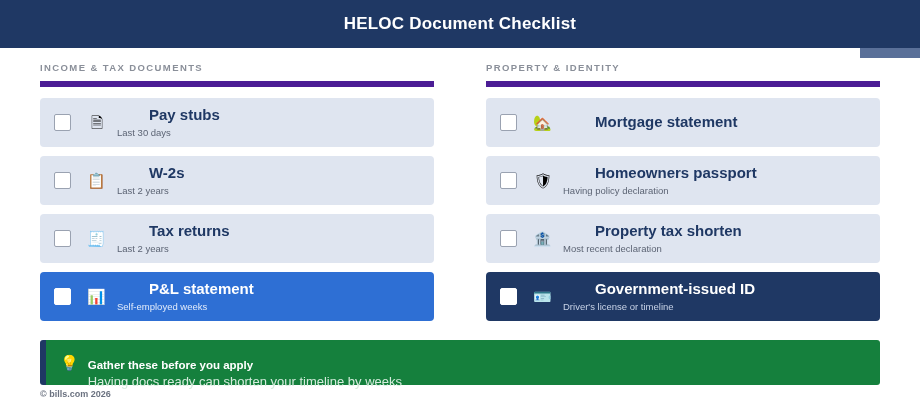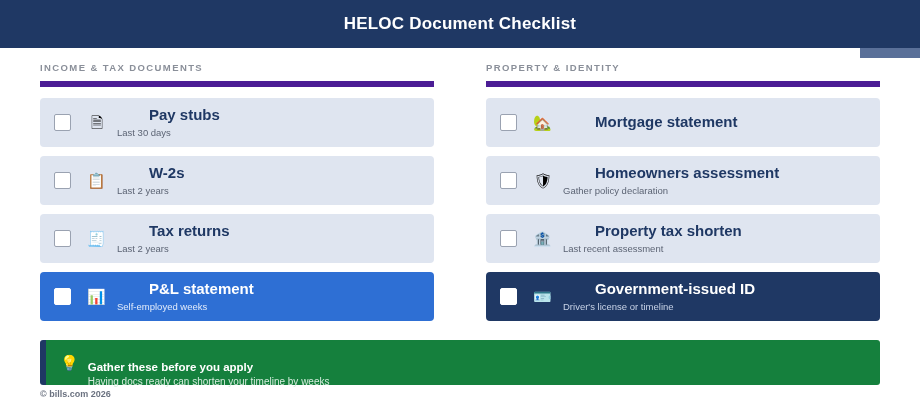--- a/index.html
+++ b/index.html
@@ -117,21 +117,21 @@
   }
   .tip-icon { font-size: 15px; margin-right: 9px; line-height: 1; }
   .tip-title {
     font-size: 11.5px;
     font-weight: bold;
     color: #ffffff;
     line-height: 1.3;
     margin-top: 24px;
   }
   .tip-sub {
-    font-size: 10px;
+    font-size: 13px;
     color: #d6ecdd;
     line-height: 1.45;
   }
   .footer {
     text-align: left;
     padding: 4px 40px 0 0;
     font-size: 9px;
     color: #6b7280;
     font-weight: bold;
   }
@@ -197,31 +197,31 @@
           <div class="item-icon">🏡</div>
           <div class="item-text">
             <div class="item-title">Mortgage statement</div>
           </div>
         </div>
 
         <div class="item">
           <div class="checkbox"></div>
           <div class="item-icon">🛡</div>
           <div class="item-text">
-            <div class="item-title">Homeowners assessment</div>
-            <div class="item-sub">Gather policy declaration</div>
+            <div class="item-title">Homeowners passport</div>
+            <div class="item-sub">Having policy declaration</div>
           </div>
         </div>
 
         <div class="item">
           <div class="checkbox"></div>
           <div class="item-icon">🏦</div>
           <div class="item-text">
             <div class="item-title">Property tax shorten</div>
-            <div class="item-sub">Last recent assessment</div>
+            <div class="item-sub">Most recent declaration</div>
           </div>
         </div>
 
         <div class="item highlight-navy">
           <div class="checkbox"></div>
           <div class="item-icon">🪪</div>
           <div class="item-text">
             <div class="item-title">Government-issued ID</div>
             <div class="item-sub">Driver's license or timeline</div>
           </div>

